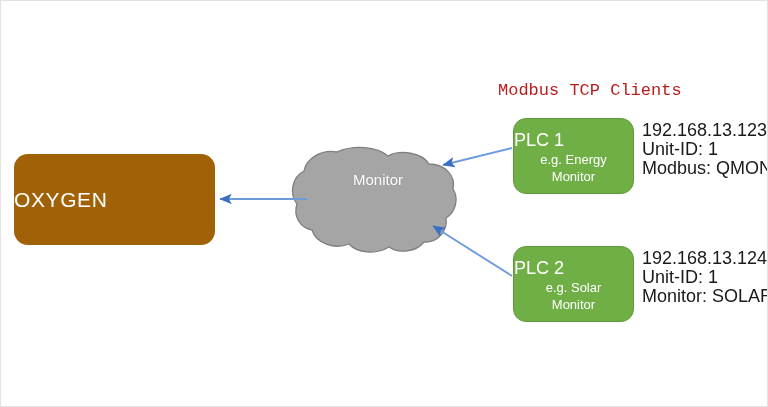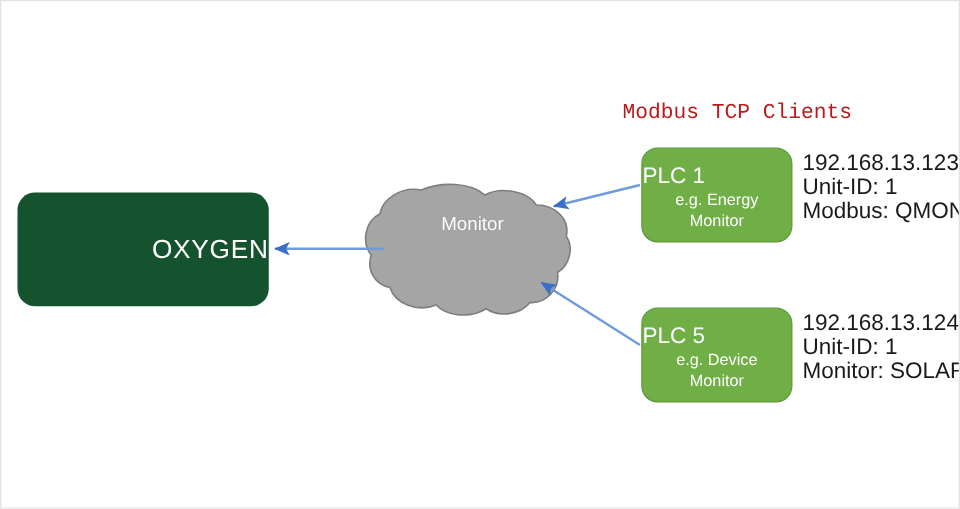--- a/index.html
+++ b/index.html
@@ -24,25 +24,25 @@
     width: 768px;
     height: 407px;
   }
   
   #oxygen-box {
     position: absolute;
     left: 13px;
     top: 153px;
     width: 201px;
     height: 91px;
-    background: #14532d;
+    background: #a16207;
     border-radius: 14px;
     display: flex;
     align-items: center;
-    justify-content: flex-end;
+    justify-content: flex-start;
   }
   #oxygen-box .txt {
     color: #ffffff;
     font-size: 21px;
     letter-spacing: 0.6px;
     font-family: "Liberation Sans", sans-serif;
   }
   
   #cloud-label {
     position: absolute;
@@ -159,22 +159,22 @@
     <div class="plc-sub">Monitor</div>
   </div>
 
   <div id="plc1-info" class="info-block">
     <div>192.168.13.123</div>
     <div>Unit-ID: 1</div>
     <div>Modbus: QMON</div>
   </div>
 
   <div id="plc2-box" class="plc-box">
-    <div class="plc-title">PLC 5</div>
-    <div class="plc-sub">e.g. Device</div>
+    <div class="plc-title">PLC 2</div>
+    <div class="plc-sub">e.g. Solar</div>
     <div class="plc-sub">Monitor</div>
   </div>
 
   <div id="plc2-info" class="info-block">
     <div>192.168.13.124</div>
     <div>Unit-ID: 1</div>
     <div>Monitor: SOLAR</div>
   </div>
 
 </div>

